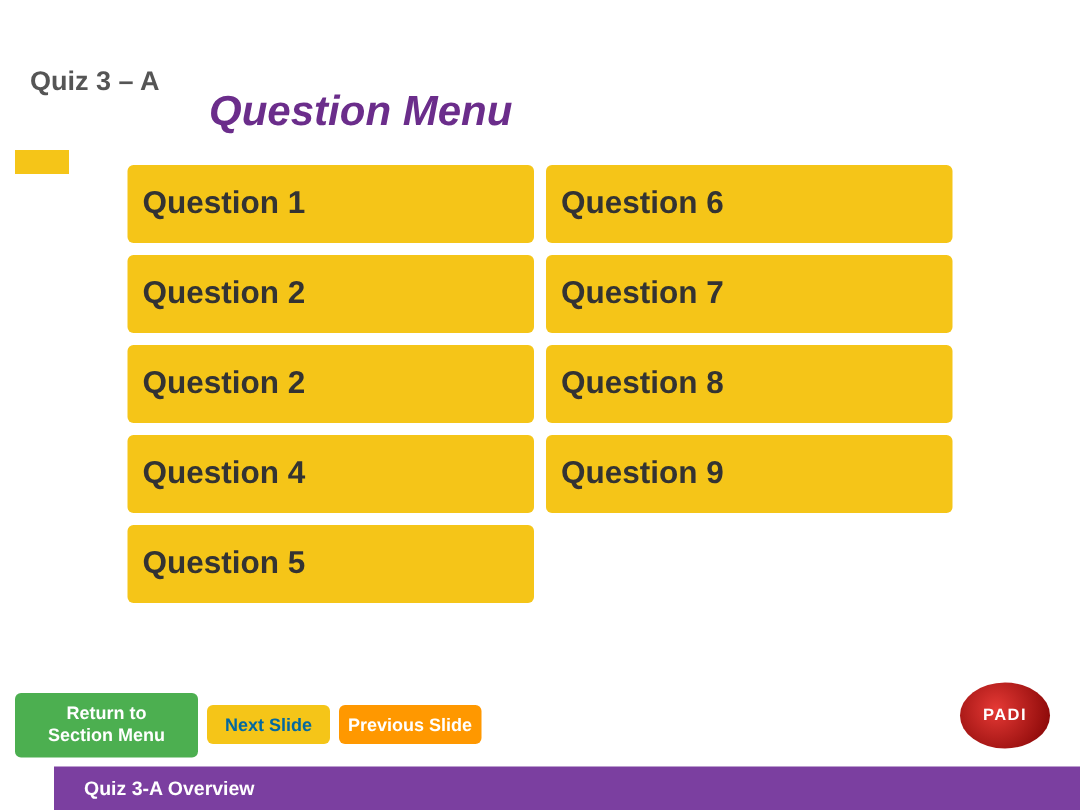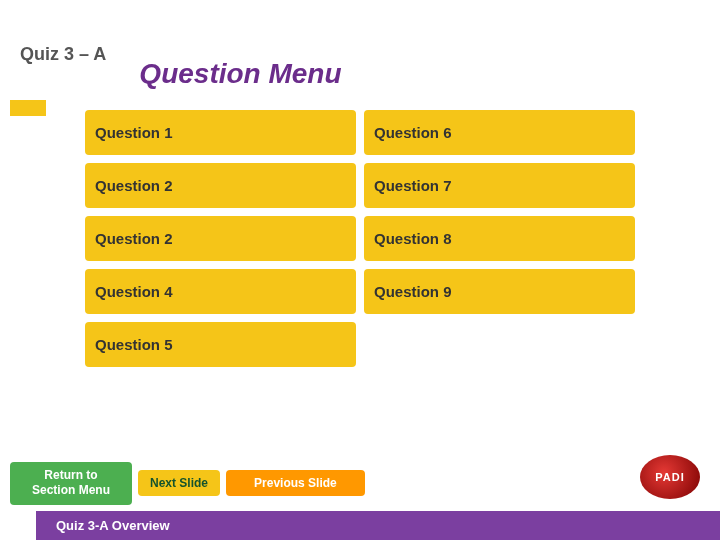--- a/index.html
+++ b/index.html
@@ -44,21 +44,21 @@
       display: grid;
       grid-template-columns: 1fr 1fr;
       gap: 8px;
     }
 
     .question-btn {
       background: #f5c518;
       border: none;
       border-radius: 4px;
       padding: 14px 10px;
-      font-size: 15px;
+      font-size: 21px;
       font-weight: bold;
       color: #333;
       cursor: pointer;
       text-align: left;
       width: 100%;
     }
 
     .bottom-bar {
       position: absolute;
       bottom: 0;
@@ -84,35 +84,35 @@
       font-size: 12px;
       font-weight: bold;
       cursor: pointer;
       white-space: nowrap;
       line-height: 1.3;
       text-align: center;
     }
 
     .nav-btn-yellow {
       background: #f5c518;
-      color: #14532d;
+      color: #0369a1;
       border: none;
       border-radius: 4px;
       padding: 6px 12px;
       font-size: 12px;
       font-weight: bold;
       cursor: pointer;
     }
 
     .nav-btn-orange {
       background: #ff9800;
       color: #fff;
       border: none;
       border-radius: 4px;
-      padding: 6px 28px;
+      padding: 6px 6px;
       font-size: 12px;
       font-weight: bold;
       cursor: pointer;
     }
 
     .footer-bar {
       background: #7b3fa0;
       color: #fff;
       padding: 7px 20px;
       font-size: 13px;

